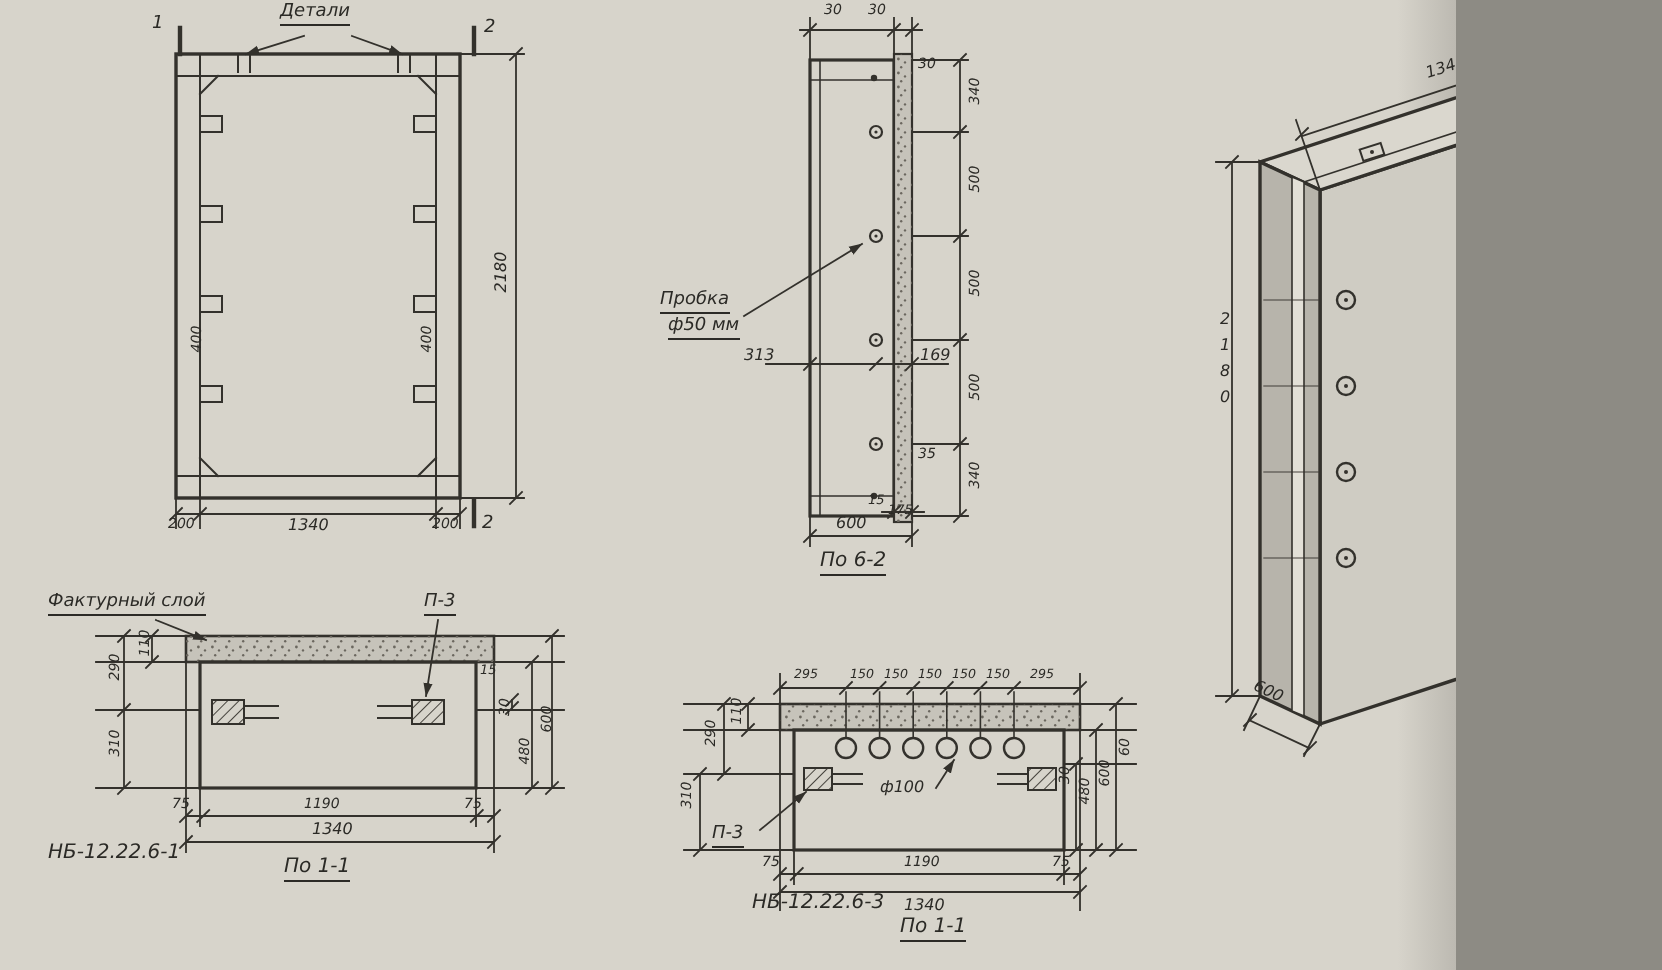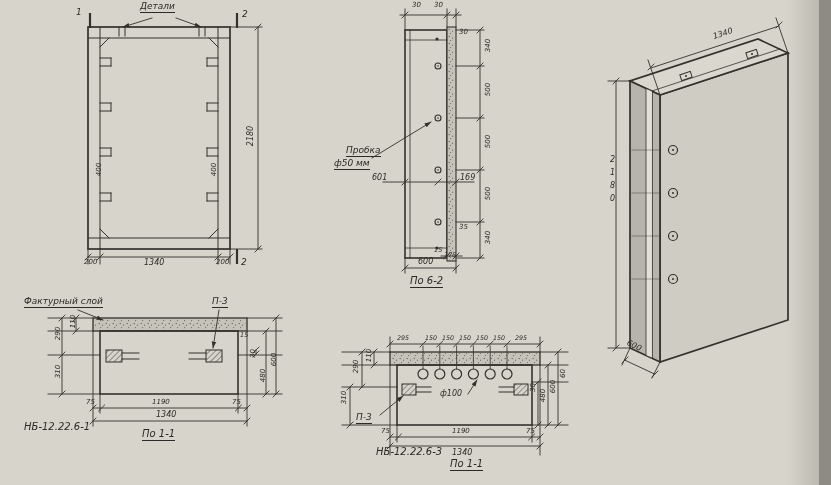--- a/index.html
+++ b/index.html
@@ -1,17 +1,17 @@
 <!DOCTYPE html>
 <html><head>
 <meta charset="utf-8">
 <style>
   html,body{margin:0;padding:0;background:#8d8b84;}
   .sheet{
-    position:relative;width:819px;height:485px;overflow:hidden;
+    position:relative;width:728px;height:485px;overflow:hidden;
     background:linear-gradient(90deg,#d7d4cb 0%,#d7d4cb 96%,#bcb9b1 100%);
     font-family:"DejaVu Sans",sans-serif;
   }
   .sheet svg{position:absolute;left:0;top:0;}
   .t{position:absolute;color:#2b2a26;font-size:8px;font-style:italic;line-height:1;white-space:nowrap;}
   .r{width:30px;text-align:center;transform:rotate(-90deg);transform-origin:center;}
   .s7{font-size:7px;}
   .s65{font-size:6.5px;}
   .s63{font-size:6.3px;}
   .s9{font-size:9px;}
@@ -196,23 +196,23 @@
 
 <span class="t s7" style="left:412px;top:2px">30</span>
 <span class="t s7" style="left:434px;top:2px">30</span>
 <span class="t s7" style="left:459px;top:29px">30</span>
 <span class="t r s7" style="left:473px;top:42px">340</span>
 <span class="t r s7" style="left:473px;top:86px">500</span>
 <span class="t r s7" style="left:473px;top:138px">500</span>
 <span class="t r s7" style="left:473px;top:190px">500</span>
 <span class="t r s7" style="left:473px;top:234px">340</span>
 <span class="t s7" style="left:459px;top:224px">35</span>
-<span class="t u s9" style="left:346px;top:146px">Пробка</span>
+<span class="t u s9" style="left:330px;top:146px">Пробка</span>
 <span class="t u s9" style="left:334px;top:159px">ф50 мм</span>
-<span class="t" style="left:372px;top:174px">601</span>
+<span class="t" style="left:372px;top:174px">313</span>
 <span class="t" style="left:460px;top:174px">169</span>
 <span class="t s65" style="left:434px;top:247px">15</span>
 <span class="t s65" style="left:444px;top:252px">175</span>
 <span class="t" style="left:418px;top:258px">600</span>
 <span class="t cap" style="left:410px;top:276px">По 6-2</span>
 
 <span class="t" style="left:706px;top:30px;width:34px;text-align:center;transform:rotate(-18deg);transform-origin:center">1340</span>
 <span class="t stack" style="left:608px;top:155px">2180</span>
 <span class="t" style="left:622px;top:342px;width:24px;text-align:center;transform:rotate(25deg);transform-origin:center">600</span>
 

